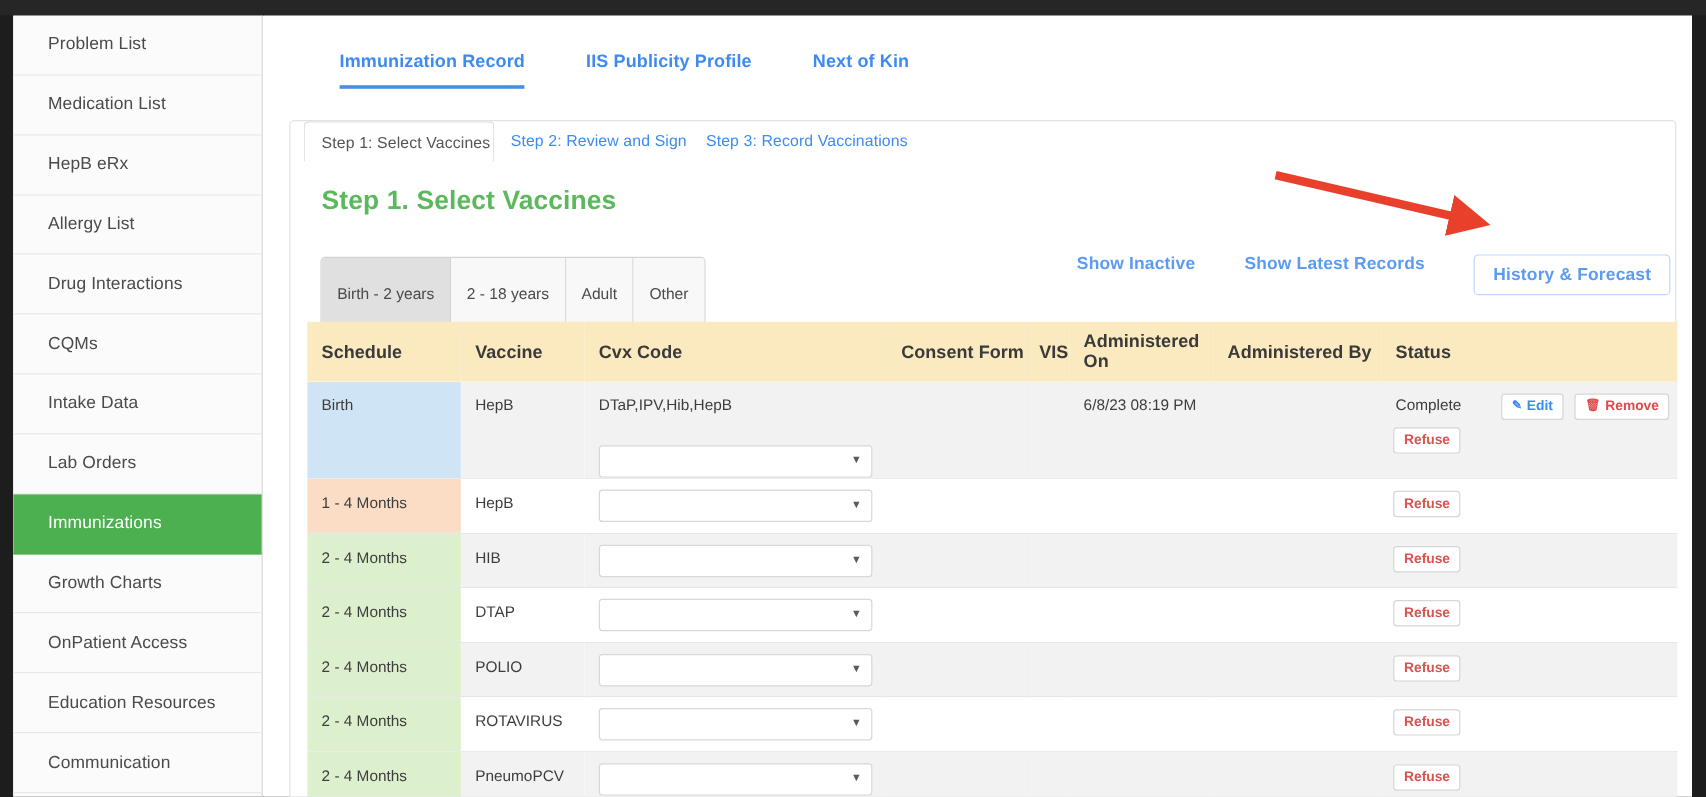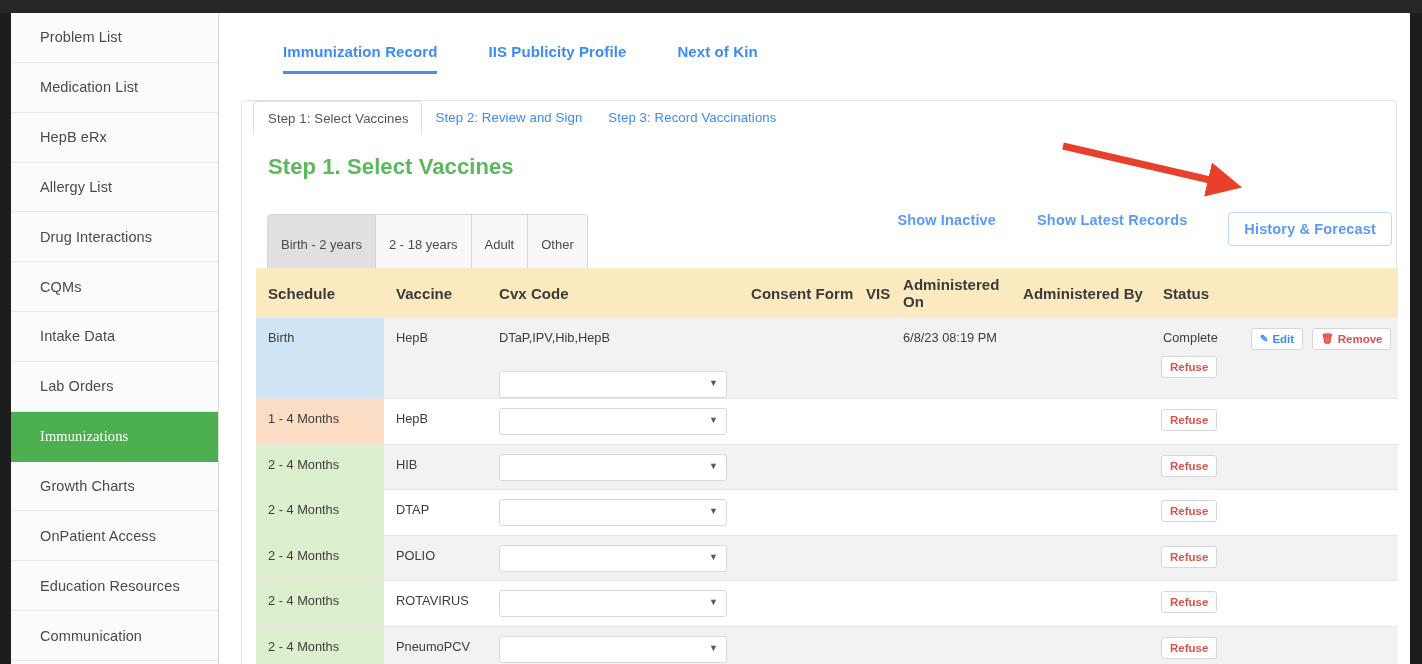--- a/index.html
+++ b/index.html
@@ -32,21 +32,21 @@
   .side-item {
     height:49.85px;
     display:flex; align-items:center;
     padding-left:29px;
     font-size:14.5px;
     color:#4a4a4a;
     border-bottom:1px solid #e8e8e8;
     letter-spacing:.1px;
     white-space:nowrap;
   }
-  .side-item.active { background:#4caf50; color:#ffffff; border-bottom-color:#4caf50;font-family:Liberation Serif, serif; }
+  .side-item.active { background:#4caf50; color:#ffffff; border-bottom-color:#4caf50; }
 
   
   #main { position:absolute; left:209px; top:0; width:1190px; height:651px; background:#ffffff; }
 
   
   #topnav { position:absolute; left:31px; top:30px; height:42px; display:flex; align-items:flex-start;margin-left:32px; }
   .topnav-item {
     font-size:15px; color:#3d8bf2; font-weight:bold;
     padding:0 0 11px 0; margin-right:51px; white-space:nowrap;
     letter-spacing:.1px;
@@ -59,21 +59,21 @@
     width:1156px; height:600px;
     background:#ffffff;
     border:1px solid #e3e3e3;
     border-radius:4px;
   }
 
   
   #steptabs { position:absolute; left:0; top:0; height:33px; display:flex; padding-left:11px; }
   .step-tab {
     font-size:13.2px; color:#3d8bf2;
-    padding:9px 12px 8px 14px;
+    padding:9px 2px 8px 14px;
     white-space:nowrap; letter-spacing:.1px;
   }
   .step-tab.active {
     color:#555555; background:#ffffff;
     border:1px solid #dddddd; border-bottom:1px solid #ffffff;
     border-radius:4px 4px 0 0;
     margin-bottom:-1px;
     position:relative; z-index:3;
   }
 

